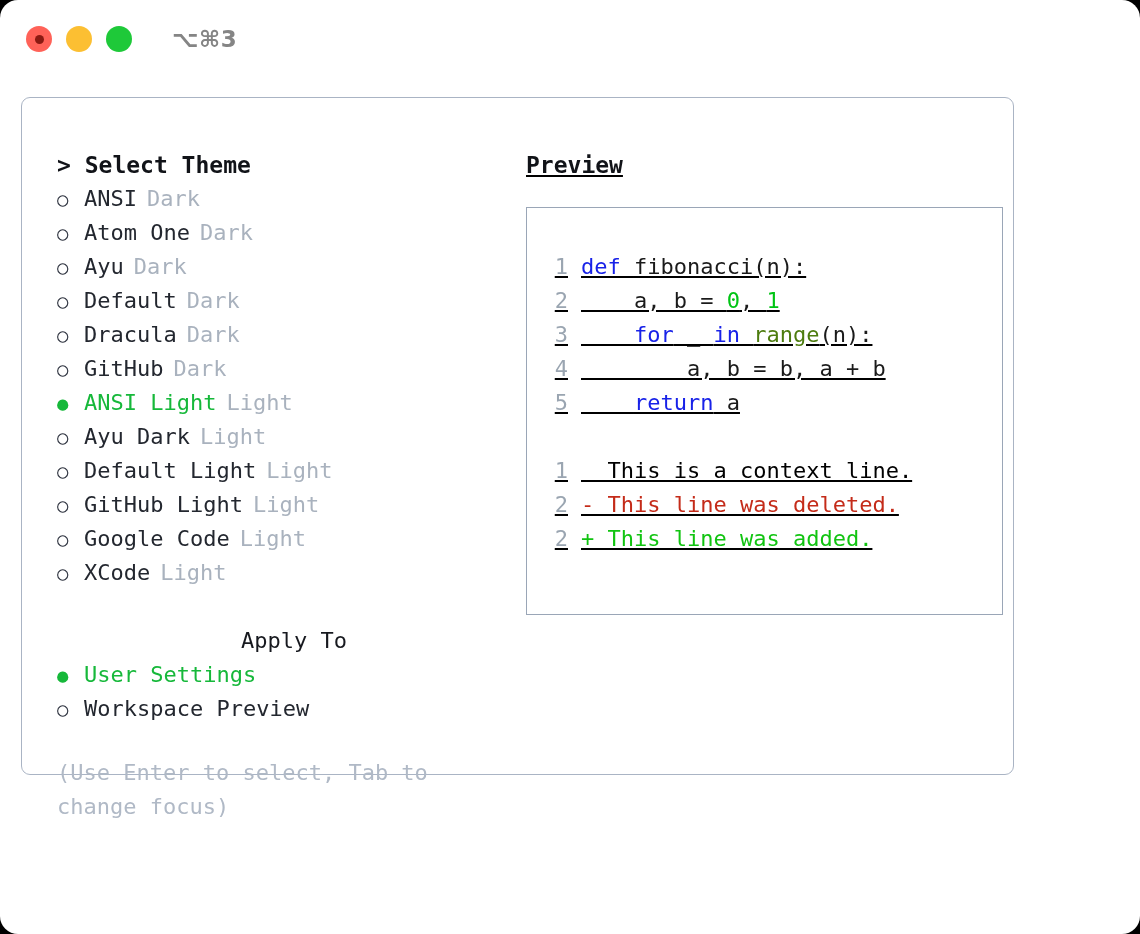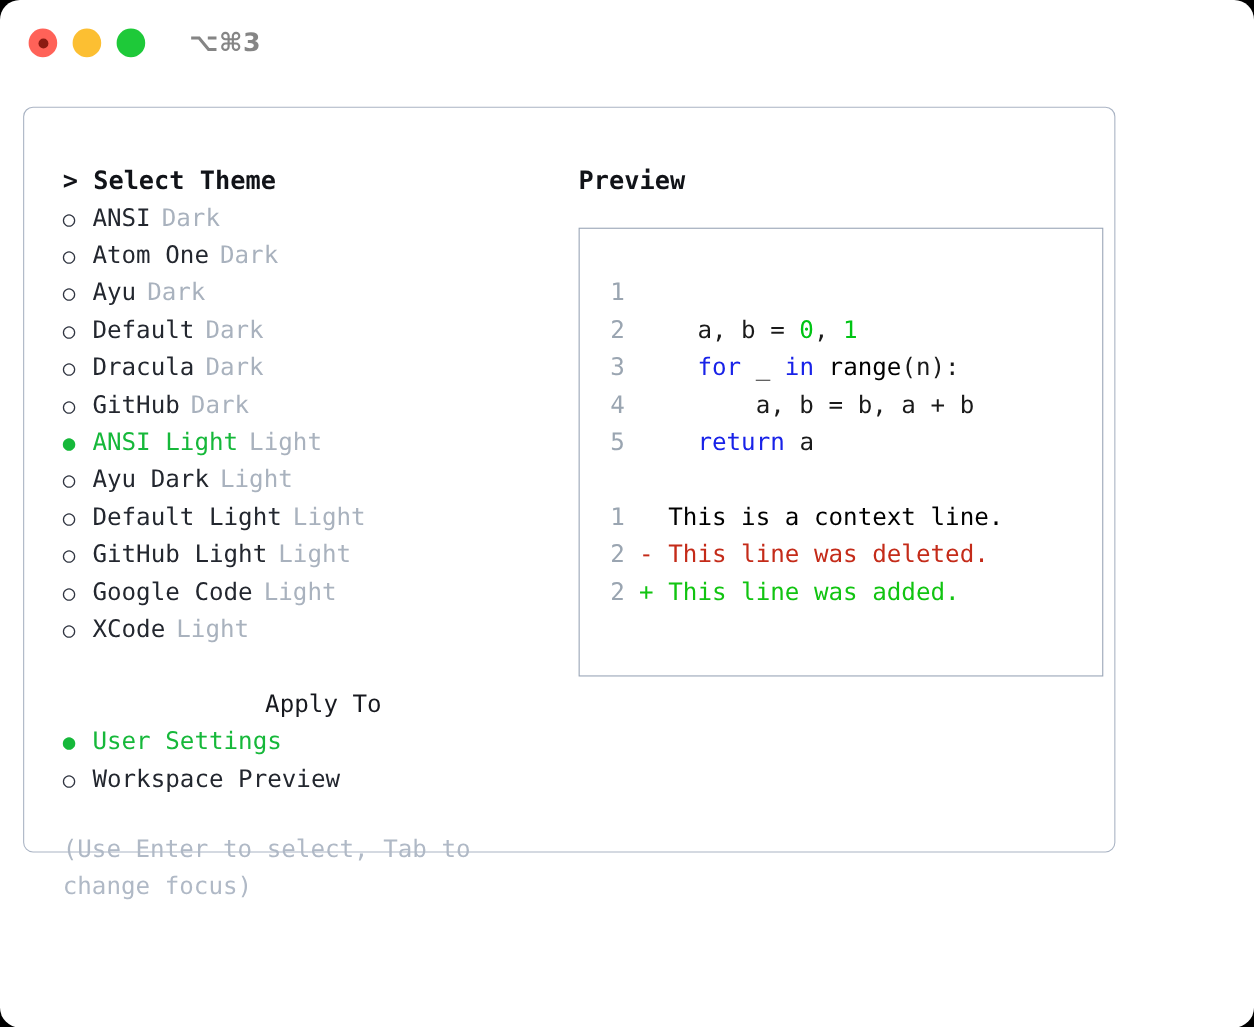--- a/index.html
+++ b/index.html
@@ -149,20 +149,21 @@
     font-size: 22px;
     line-height: 34px;
     color: #b0b9c6;
     width: 410px;
   }
 
   
   .right-pane {
     flex: 1 1 auto;
     padding-left: 22px;
+    text-decoration: underline;
   }
 
   .preview-title {
     font-size: 23px;
     font-weight: 700;
     color: #111318;
     line-height: 34px;
     margin-bottom: 25px;
     white-space: pre;
   }
@@ -186,21 +187,21 @@
     width: 32px;
     flex: 0 0 32px;
     text-align: right;
     color: #9aa5b1;
     padding-right: 13px;
   }
 
   .code-text { color: #1a1a1a; }
 
   .tok-kw   { color: #1822e8; }
-  .tok-fn   { color: #000000; }
+  .tok-fn   { color: #4d7c0f; }
   .tok-num  { color: #00c414; }
   .tok-plain{ color: #1a1a1a; }
 
   .blank-line { height: 34px; }
 
   .diff-ctx  { color: #000000; }
   .diff-del  { color: #c42b19; }
   .diff-add  { color: #11c411; }
 </style>
 </head>
@@ -250,21 +251,21 @@
 
         <div class="hint">(Use Enter to select, Tab to change focus)</div>
       </div>
 
       <div class="right-pane">
 
         <div class="preview-title">Preview</div>
 
         <div class="preview-box">
           <div id="code-block">
-              <div class="code-line"><span class="lineno">1</span></div>
+              <div class="code-line"><span class="lineno">1</span><span class="code-text"><span class="tok-kw">def </span><span class="tok-plain">fibonacci(n):</span></span></div>
               <div class="code-line"><span class="lineno">2</span><span class="code-text"><span class="tok-plain">    a, b = </span><span class="tok-num">0</span><span class="tok-plain">, </span><span class="tok-num">1</span></span></div>
               <div class="code-line"><span class="lineno">3</span><span class="code-text"><span class="tok-plain">    </span><span class="tok-kw">for</span><span class="tok-plain"> _ </span><span class="tok-kw">in</span><span class="tok-plain"> </span><span class="tok-fn">range</span><span class="tok-plain">(n):</span></span></div>
               <div class="code-line"><span class="lineno">4</span><span class="code-text"><span class="tok-plain">        a, b = b, a + b</span></span></div>
               <div class="code-line"><span class="lineno">5</span><span class="code-text"><span class="tok-plain">    </span><span class="tok-kw">return</span><span class="tok-plain"> a</span></span></div>
             </div>
           <div class="blank-line"></div>
           <div id="diff-block">
               <div class="code-line"><span class="lineno">1</span><span class="diff-ctx">  This is a context line.</span></div>
               <div class="code-line"><span class="lineno">2</span><span class="diff-del">- This line was deleted.</span></div>
               <div class="code-line"><span class="lineno">2</span><span class="diff-add">+ This line was added.</span></div>

